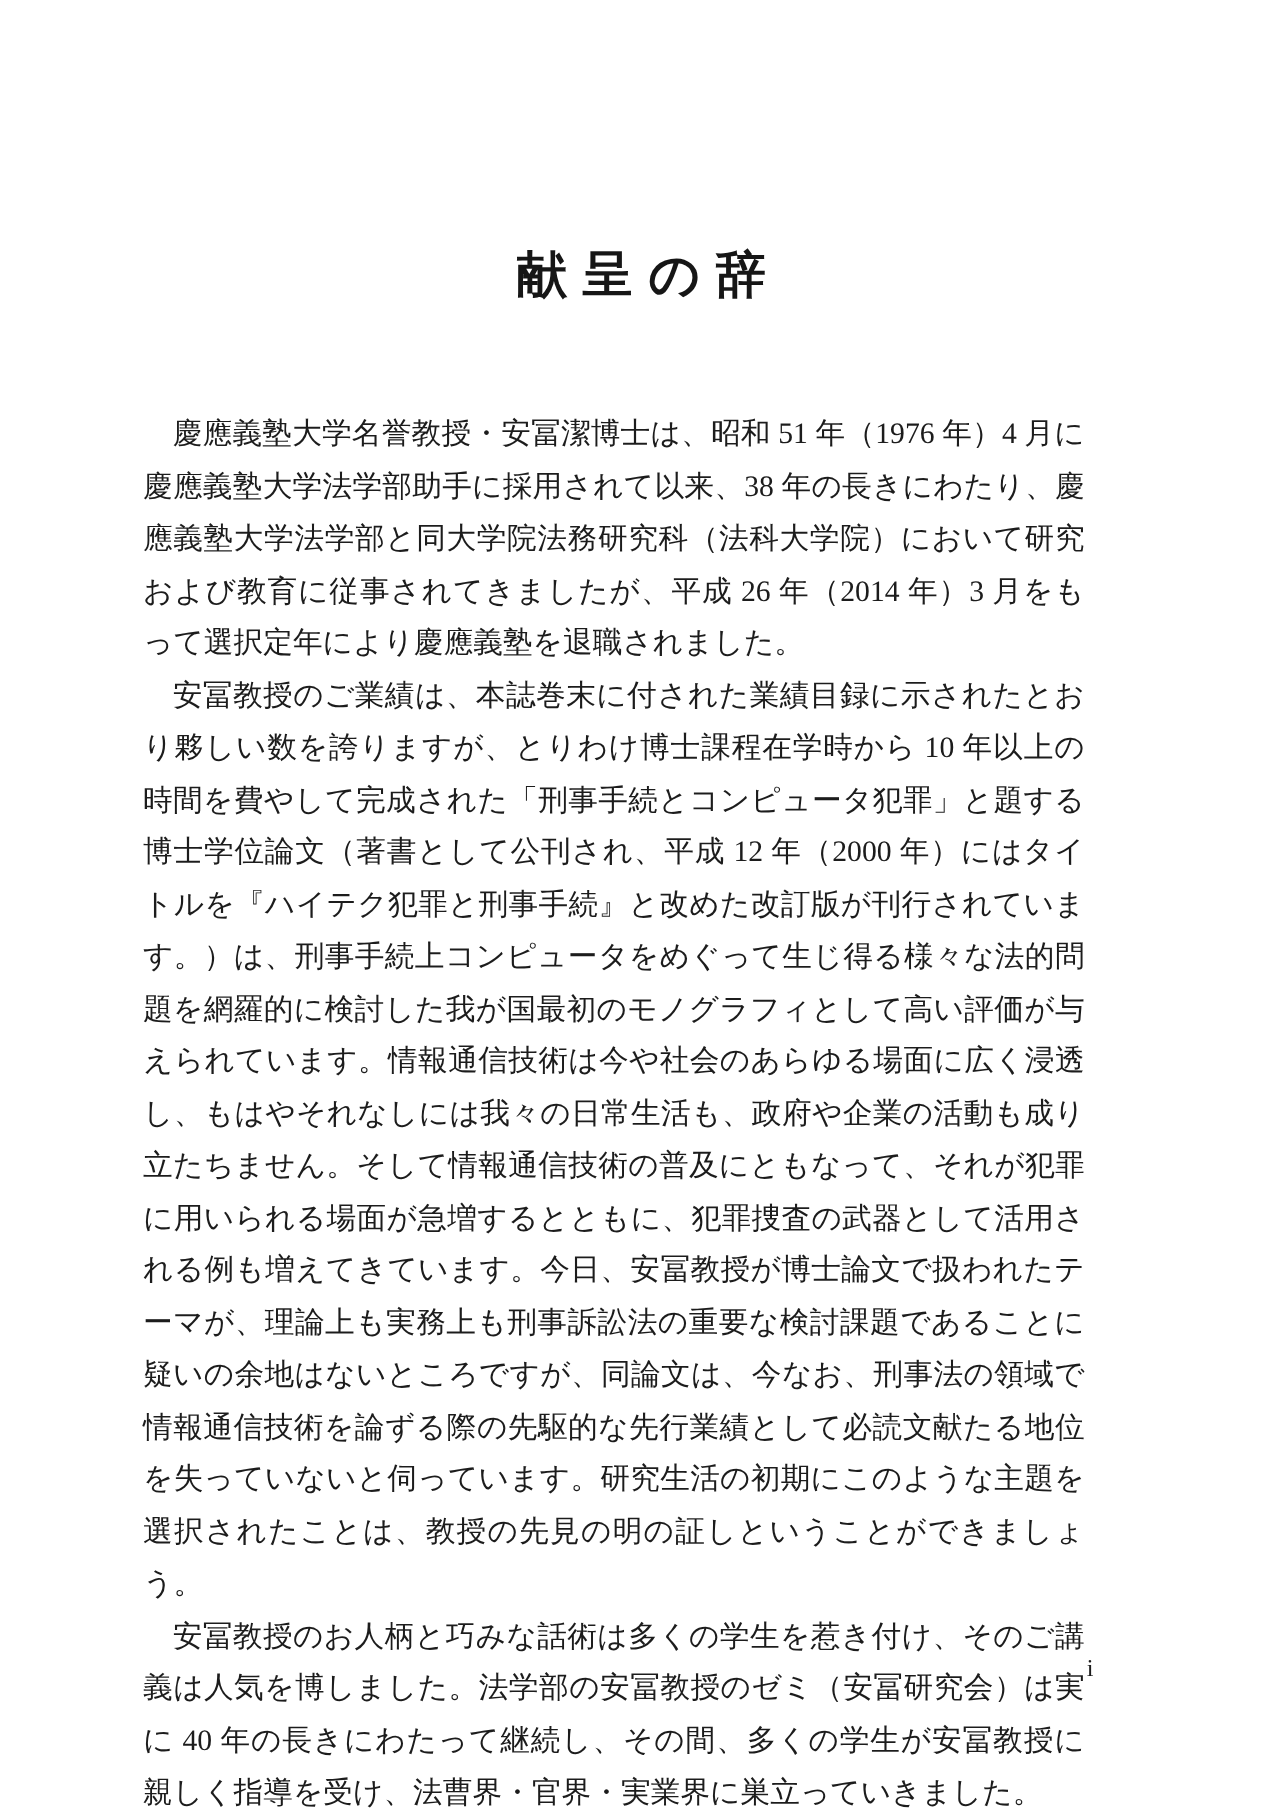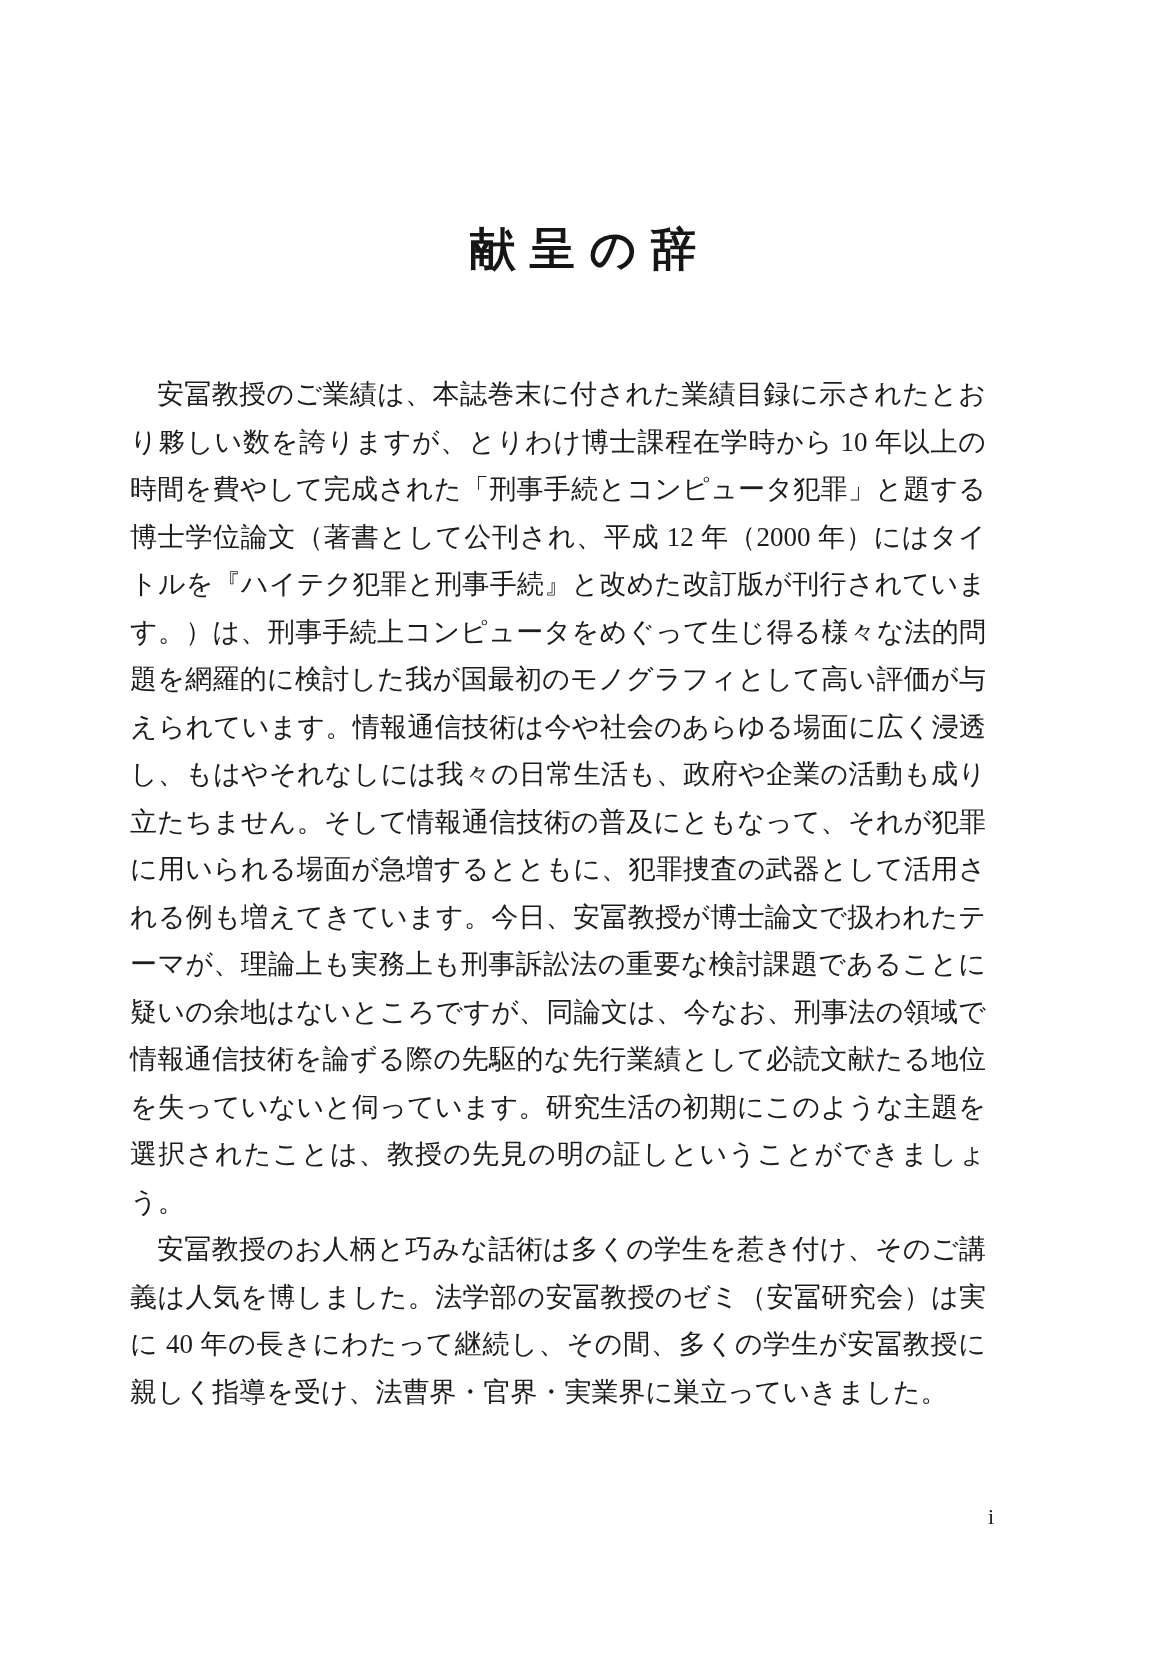--- a/index.html
+++ b/index.html
@@ -56,19 +56,20 @@
   }
 </style>
 </head>
 <body>
 
 <div class="page">
 
   <h1 class="doc-title">献呈の辞</h1>
 
   <div class="doc-body">
+    <p>慶應義塾大学名誉教授・安冨潔博士は、昭和 51 年（1976 年）4 月に慶應義塾大学法学部助手に採用されて以来、38 年の長きにわたり、慶應義塾大学法学部と同大学院法務研究科（法科大学院）において研究および教育に従事されてきましたが、平成 26 年（2014 年）3 月をもって選択定年により慶應義塾を退職されました。</p>
     <p>安冨教授のご業績は、本誌巻末に付された業績目録に示されたとおり夥しい数を誇りますが、とりわけ博士課程在学時から 10 年以上の時間を費やして完成された「刑事手続とコンピュータ犯罪」と題する博士学位論文（著書として公刊され、平成 12 年（2000 年）にはタイトルを『ハイテク犯罪と刑事手続』と改めた改訂版が刊行されています。）は、刑事手続上コンピュータをめぐって生じ得る様々な法的問題を網羅的に検討した我が国最初のモノグラフィとして高い評価が与えられています。情報通信技術は今や社会のあらゆる場面に広く浸透し、もはやそれなしには我々の日常生活も、政府や企業の活動も成り立たちません。そして情報通信技術の普及にともなって、それが犯罪に用いられる場面が急増するとともに、犯罪捜査の武器として活用される例も増えてきています。今日、安冨教授が博士論文で扱われたテーマが、理論上も実務上も刑事訴訟法の重要な検討課題であることに疑いの余地はないところですが、同論文は、今なお、刑事法の領域で情報通信技術を論ずる際の先駆的な先行業績として必読文献たる地位を失っていないと伺っています。研究生活の初期にこのような主題を選択されたことは、教授の先見の明の証しということができましょう。</p>
     <p>安冨教授のお人柄と巧みな話術は多くの学生を惹き付け、そのご講義は人気を博しました。法学部の安冨教授のゼミ（安冨研究会）は実に 40 年の長きにわたって継続し、その間、多くの学生が安冨教授に親しく指導を受け、法曹界・官界・実業界に巣立っていきました。</p>
   </div>
 
   <div class="page-number">i</div>
 
 </div>
 
 </body></html>

